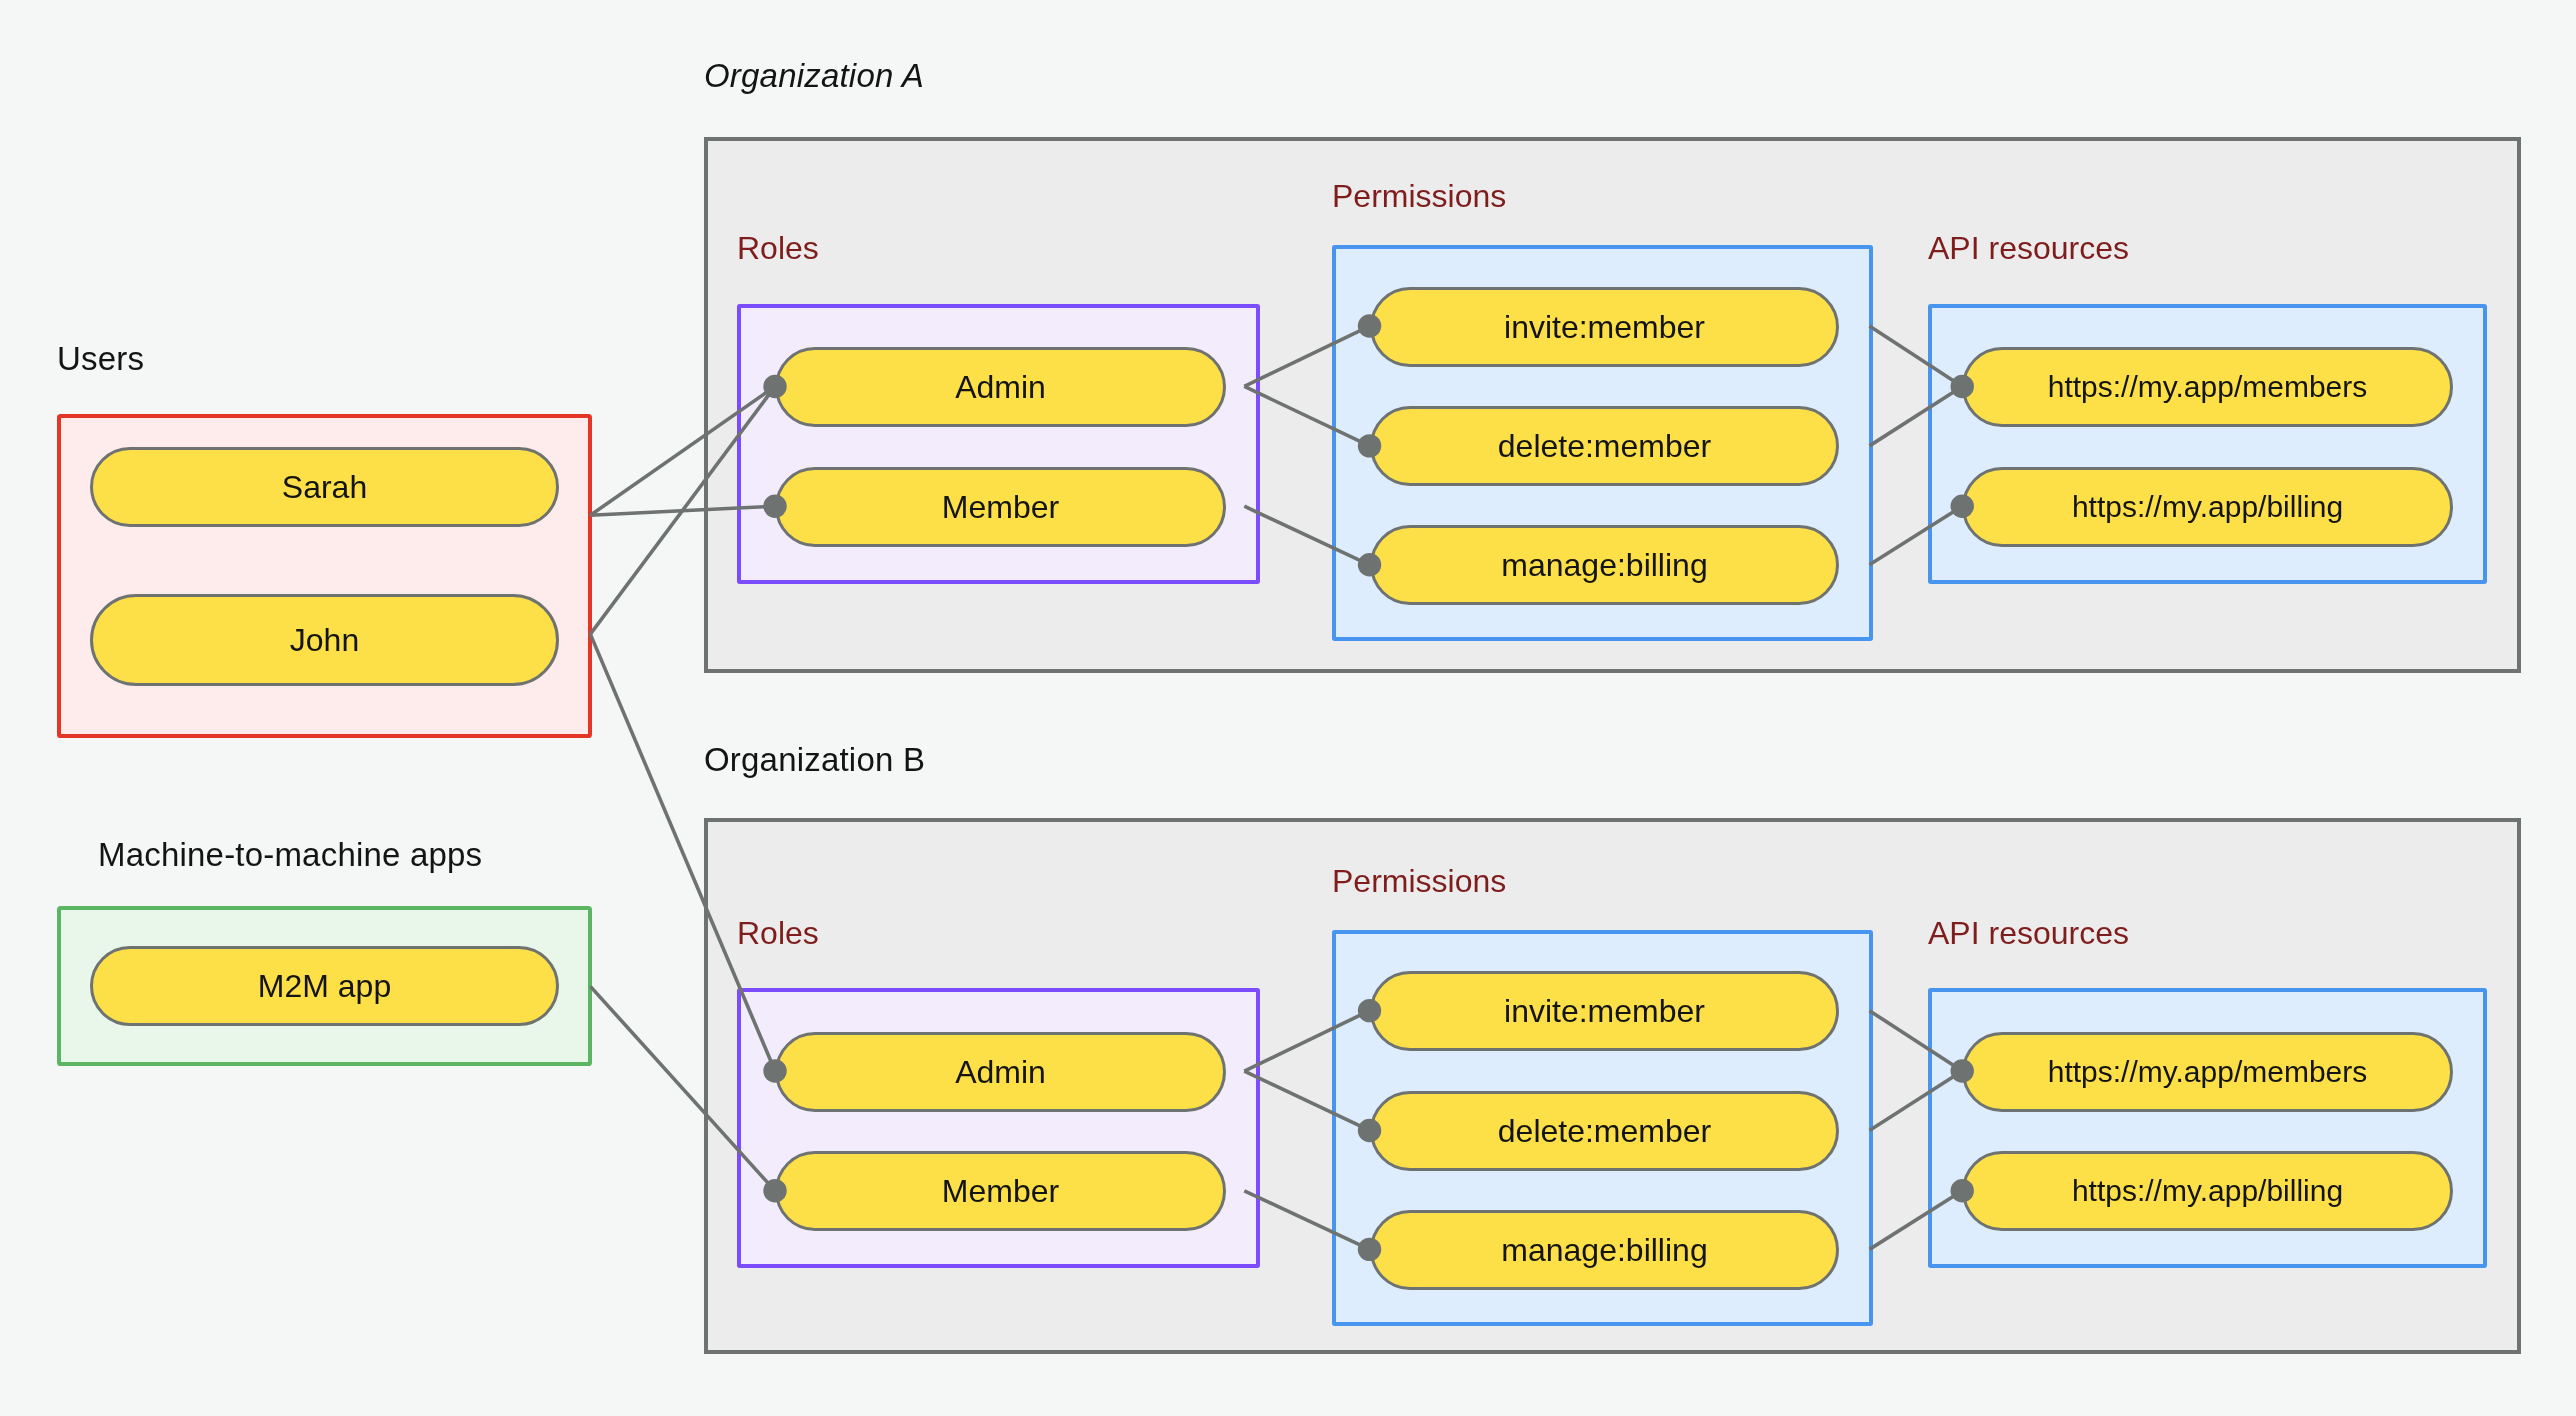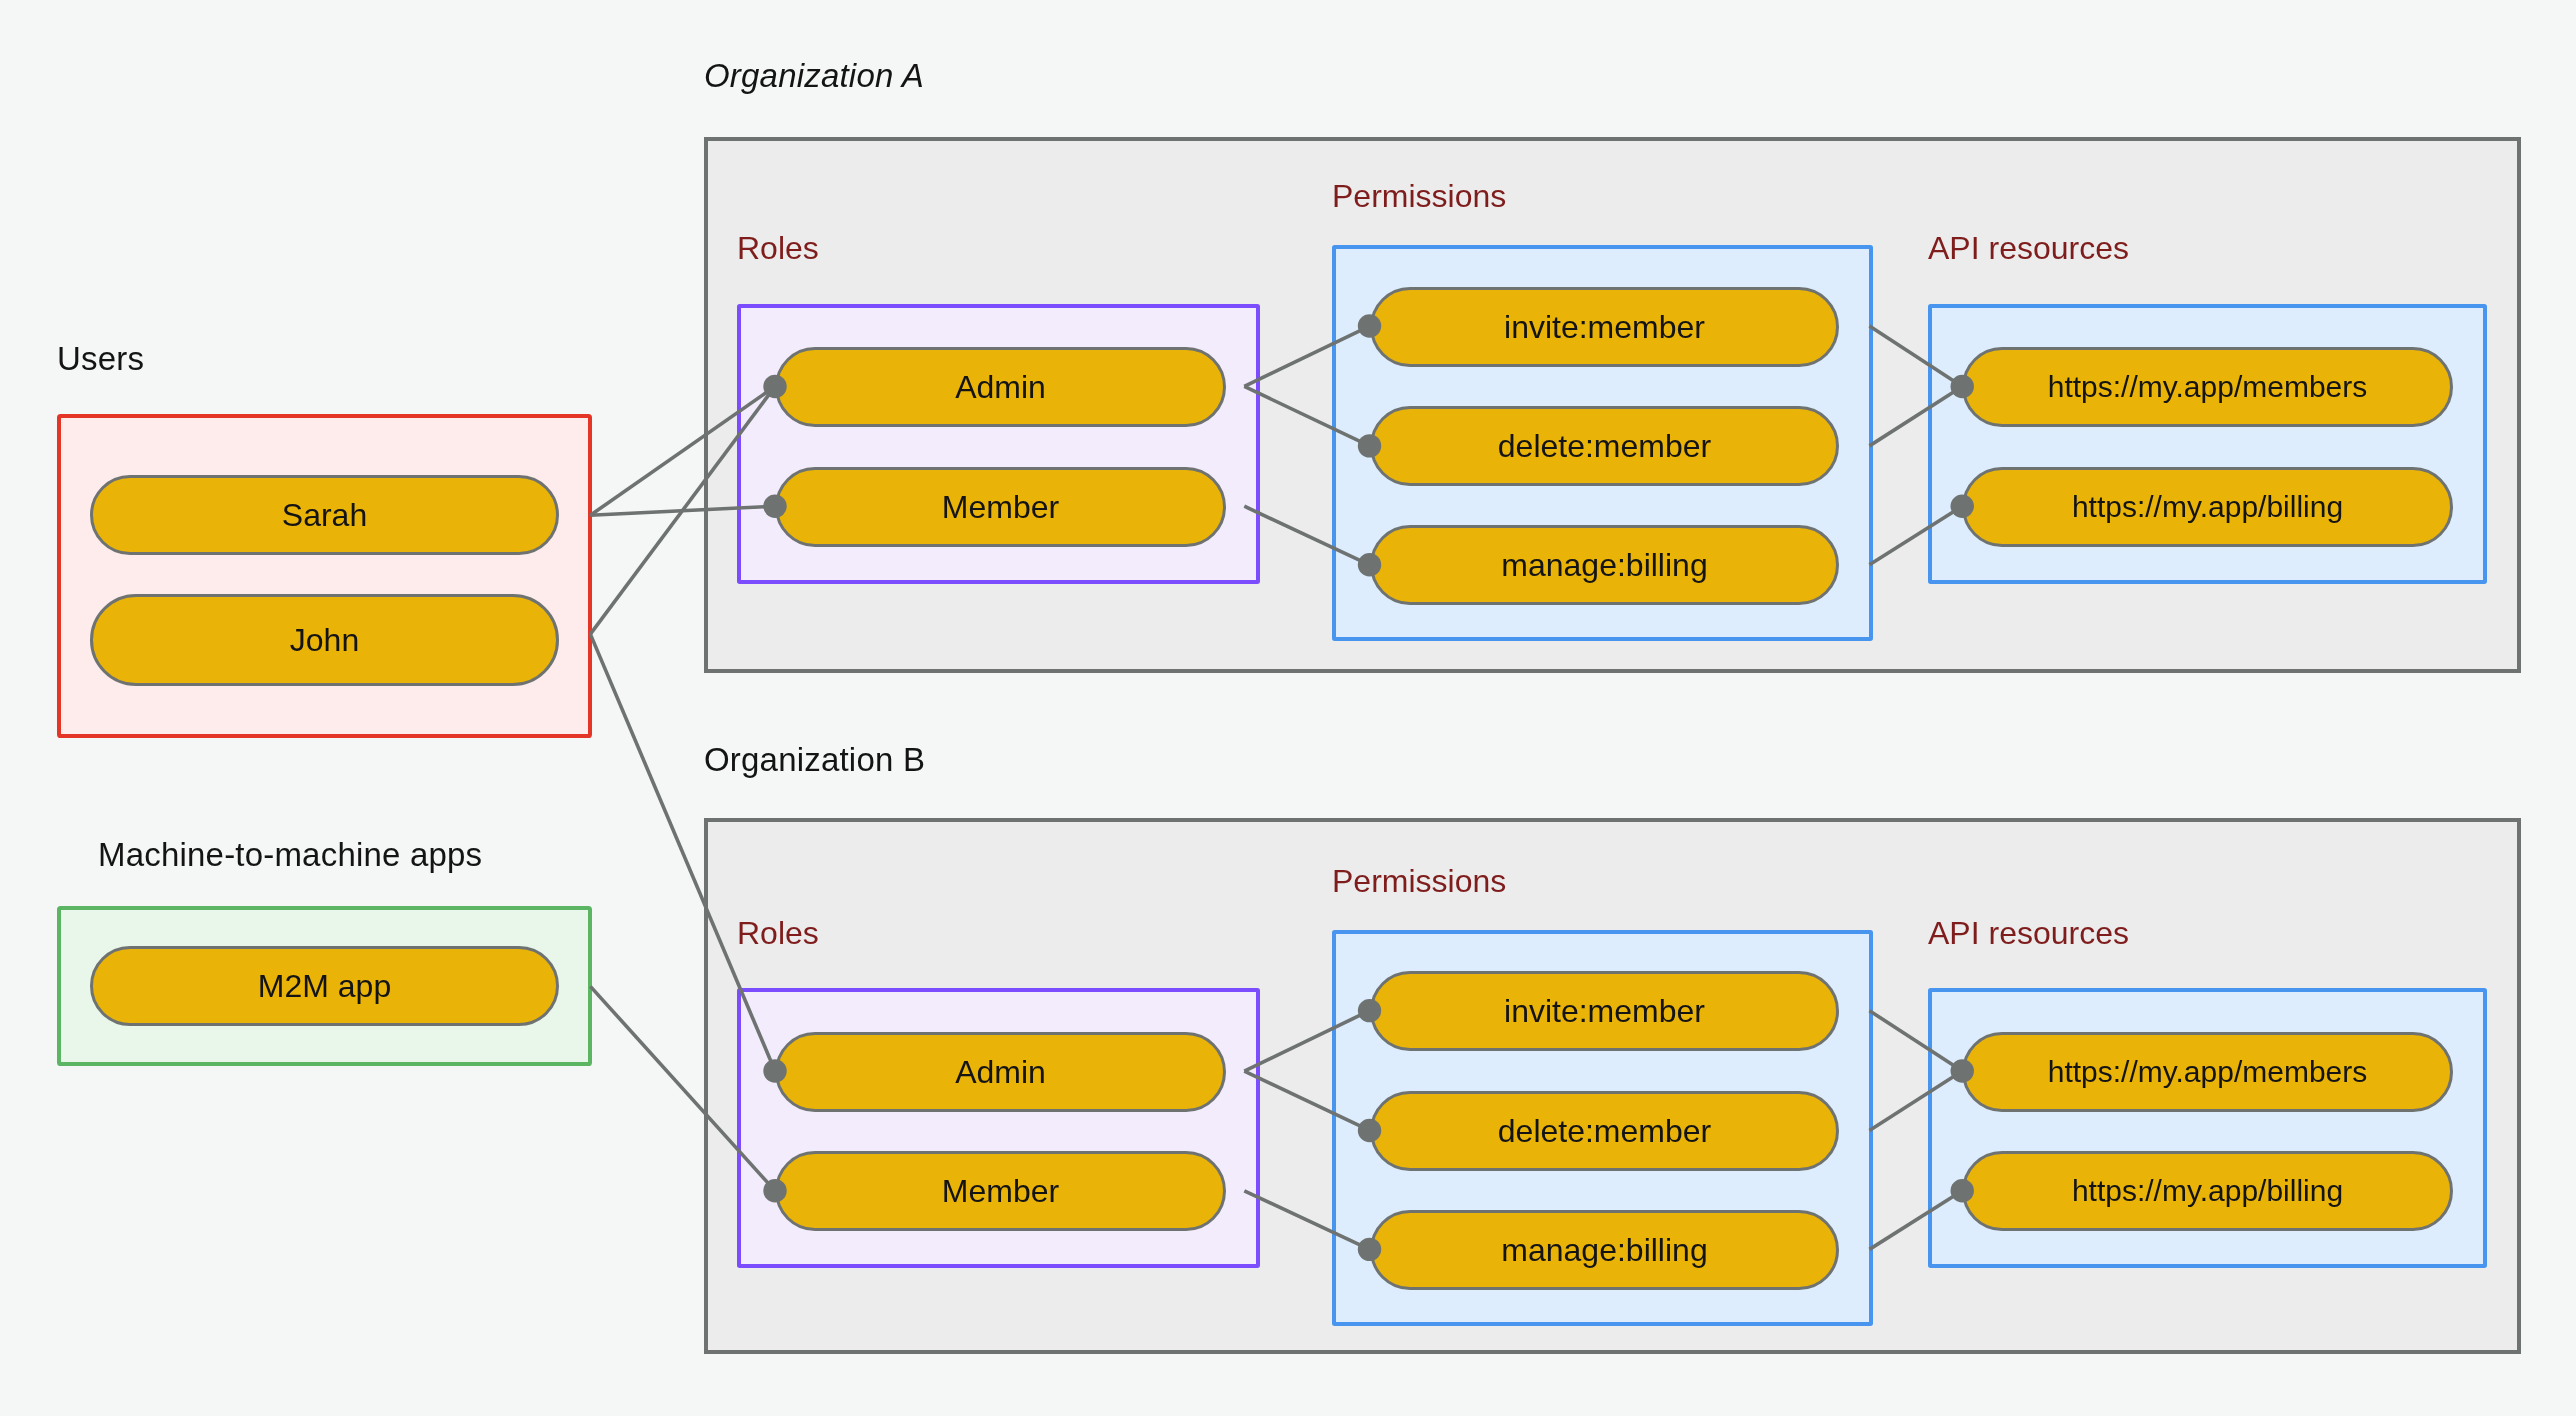--- a/index.html
+++ b/index.html
@@ -79,21 +79,21 @@
   }
   .zone-blue {
     background: #ddedfd;
     border: 4.5px solid #4795ef;
     border-radius: 2.7px;
   }
 
   
   .pill {
     position: absolute;
-    background: #eab308;
+    background: #fde047;
     border: 3.6px solid #6e7372;
     border-radius: 900px;
     box-sizing: border-box;
     display: flex;
     align-items: center;
     justify-content: center;
     font-size: 32px;
     color: #141414;
     white-space: nowrap;
     z-index: 4;
@@ -152,21 +152,21 @@
       <circle cx="2178" cy="1189" r="13"></circle>
       <circle cx="2178" cy="1322" r="13"></circle>
     </g>
   </svg>
 
   <div class="group-label" style="left:57px; top:342px;">Users</div>
 
   <div class="zone zone-users" style="left:57px; top:414px; width:535px; height:324px;">
   </div>
 
-  <div class="pill" style="left:90px; top:475px; width:469px; height:80px;">Sarah</div>
+  <div class="pill" style="left:90px; top:447px; width:469px; height:80px;">Sarah</div>
 
   <div class="pill" style="left:90px; top:594px; width:469px; height:92px;">John</div>
 
   <div class="group-label" style="left:57px; top:838px;margin-left:41px;">Machine-to-machine apps</div>
 
   <div class="zone zone-m2m" style="left:57px; top:906px; width:535px; height:160px;">
   </div>
 
   <div class="pill" style="left:90px; top:946px; width:469px; height:80px;">M2M app</div>
 

